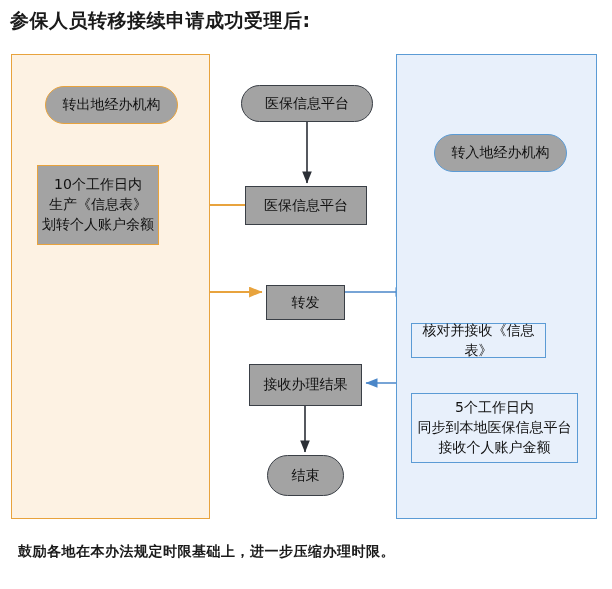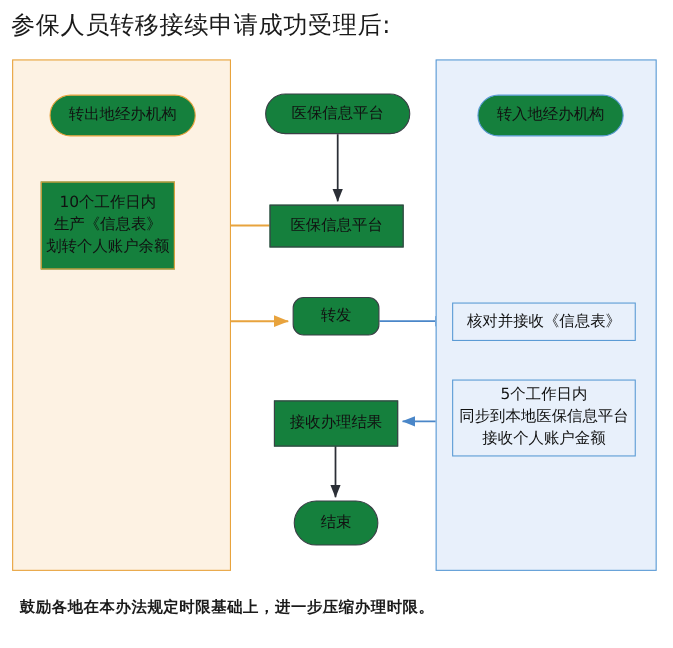--- a/index.html
+++ b/index.html
@@ -17,22 +17,22 @@
   #canvas {
     position: absolute;
     left: 0; top: 0;
     width: 612px;
     height: 589px;
   }
   .title {
     position: absolute;
     left: 10px;
     top: 8px;
-    font-size: 22px;
-    font-weight: normal;
+    font-size: 19px;
+    font-weight: bold;
     color: #1a1a1a;
     letter-spacing: 0.5px;
     white-space: nowrap;
     text-align: center;
   }
   .footer {
     position: absolute;
     left: 18px;
     top: 543px;
     font-size: 14px;
@@ -61,42 +61,42 @@
     background: #e8f0fb;
     border: 1.5px solid #5b9bd5;
   }
   .node {
     position: absolute;
     box-sizing: border-box;
     display: flex;
     align-items: center;
     justify-content: center;
     text-align: center;
-    background: #15803d;
+    background: #a3a3a3;
     font-size: 14px;
     color: #111111;
     line-height: 1.42;
     white-space: pre-line;
   }
   .node.pill { border-radius: 22px; }
   .b-orange { border: 1.6px solid #e8a33d; }
-  .b-blue   { border: 1.6px solid #5b9bd5; }
+  .b-blue   { border: 1.6px solid #5b9bd5; margin-top: 48px; }
   .b-dark   { border: 1.4px solid #3a3f46; }
   .fill-blue { background: #e8f0fb; }
 
   
   #node-source-agency { left: 45px;  top: 86px;  width: 133px; height: 38px; }
   #node-source-task   { left: 37px;  top: 165px; width: 122px; height: 80px; }
   #node-platform      { left: 241px; top: 85px;  width: 132px; height: 37px; }
   #node-push-apply    { left: 245px; top: 186px; width: 122px; height: 39px; }
-  #node-forward       { left: 266px; top: 270px; width: 79px;  height: 35px; border-radius: 10px; }
+  #node-forward       { left: 266px; top: 285px; width: 79px;  height: 35px; }
   #node-receive-result{ left: 249px; top: 364px; width: 113px; height: 42px; }
   #node-end           { left: 267px; top: 455px; width: 77px;  height: 41px; }
   #node-target-agency { left: 434px; top: 86px;  width: 133px; height: 38px; }
-  #node-verify-recv   { left: 411px; top: 275px; width: 167px; height: 35px; }
+  #node-verify-recv   { left: 411px; top: 275px; width: 135px; height: 35px; }
   #node-sync-task     { left: 411px; top: 345px; width: 167px; height: 70px; }
 </style>
 </head>
 <body>
 
 <svg id="canvas" viewBox="0 0 612 589">
   <defs>
     <marker id="arrow-dark" markerWidth="9" markerHeight="9" refX="7.2" refY="3" orient="auto" markerUnits="strokeWidth">
       <path d="M0,0 L7.5,3 L0,6 z" fill="#2b2f36"></path>
     </marker>

